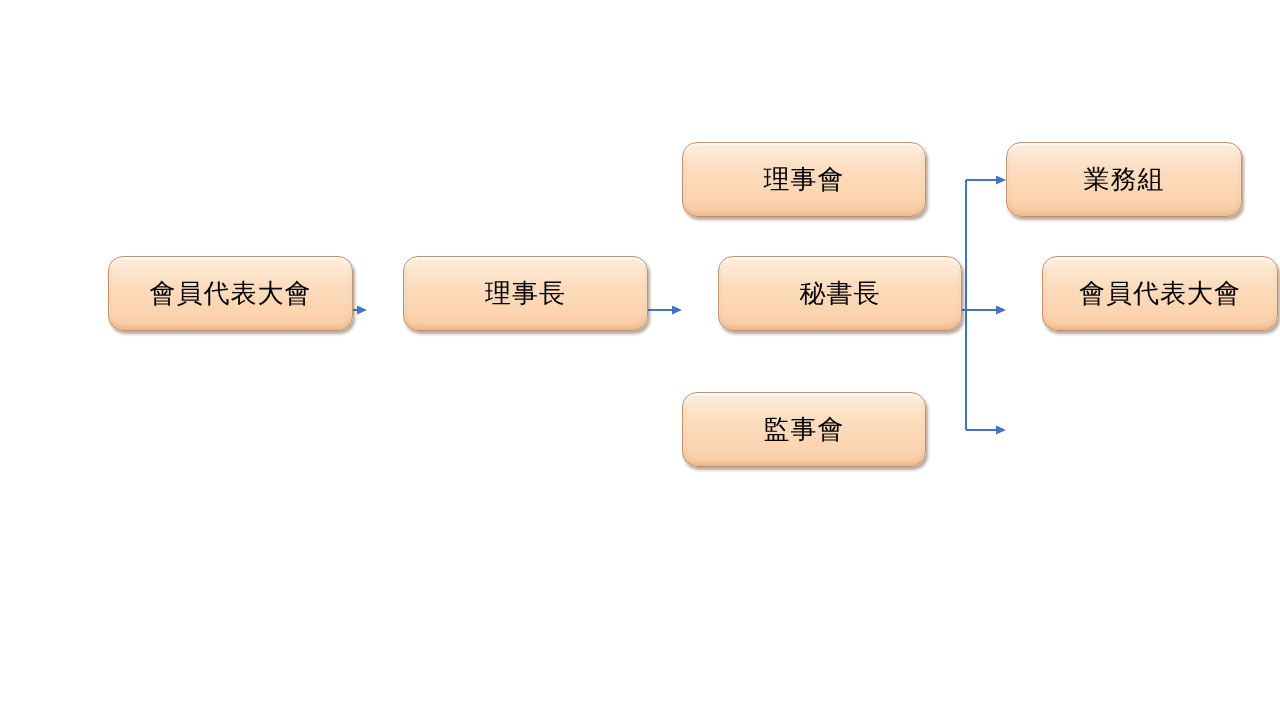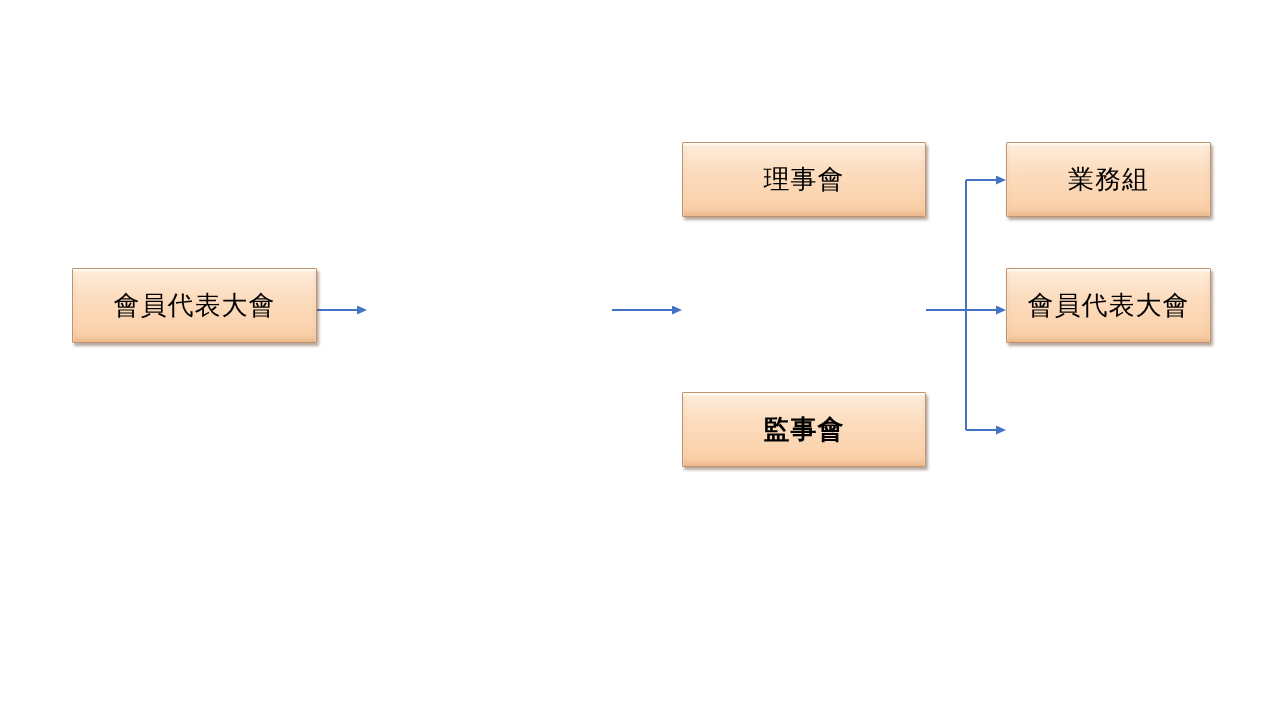--- a/index.html
+++ b/index.html
@@ -14,42 +14,42 @@
     background: #ffffff;
     overflow: hidden;
     font-family: "Liberation Serif", "DejaVu Serif", serif;
   }
   .node {
     position: absolute;
     display: flex;
     align-items: center;
     justify-content: center;
     box-sizing: border-box;
-    border-radius: 1px;
+    border-radius: 15px;
     border: 1px solid #c0916b;
     background: linear-gradient(180deg, #fdeedd 0%, #fcdcbe 40%, #fbd4b0 75%, #f7caa0 100%);
     box-shadow:
       2px 3px 3px rgba(95, 65, 40, 0.45),
       inset 0 2px 2px rgba(255, 255, 255, 0.85),
       inset 0 -3px 4px rgba(204, 140, 88, 0.30);
     font-size: 26px;
     color: #000000;
     letter-spacing: 1px;
     text-align: left;
     line-height: 1;
   }
   
   .c1 { left: 72px;   width: 245px; }
   .c2 { left: 367px;  width: 245px; }
   .c3 { left: 682px;  width: 244px; }
-  .c4 { left: 1006px; width: 205px; }
+  .c4 { left: 1006px; width: 236px; }
   
   .r-top { top: 142px; height: 75px; }
-  .r-mid { top: 268px; height: 75px; }
-  .r-bot { top: 392px; height: 75px; font-weight: bold; }
+  .r-mid { top: 256px; height: 75px; margin-left: 36px; }
+  .r-bot { top: 392px; height: 75px; }
 
   #connector-layer {
     position: absolute;
     left: 0; top: 0;
     width: 1280px;
     height: 720px;
     pointer-events: none;
   }
   #connector-layer line {
     stroke: #4472c4;
@@ -73,25 +73,31 @@
     <line x1="926" y1="310" x2="996" y2="310" marker-end="url(#arrowhead)"></line>
     <line x1="966" y1="180" x2="966" y2="430"></line>
     <line x1="966" y1="180" x2="996" y2="180" marker-end="url(#arrowhead)"></line>
     <line x1="966" y1="430" x2="996" y2="430" marker-end="url(#arrowhead)"></line>
   </svg>
 
   <div class="node c1 r-mid">
     <span>會員代表大會</span>
   </div>
 
+  <div class="node c2 r-mid">
+    <span>理事長</span>
+  </div>
 
   <div class="node c3 r-top">
     <span>理事會</span>
   </div>
 
+  <div class="node c3 r-mid">
+    <span>秘書長</span>
+  </div>
 
   <div class="node c3 r-bot">
     <span>監事會</span>
   </div>
 
   <div class="node c4 r-top">
     <span>業務組</span>
   </div>
 
   <div class="node c4 r-mid">

